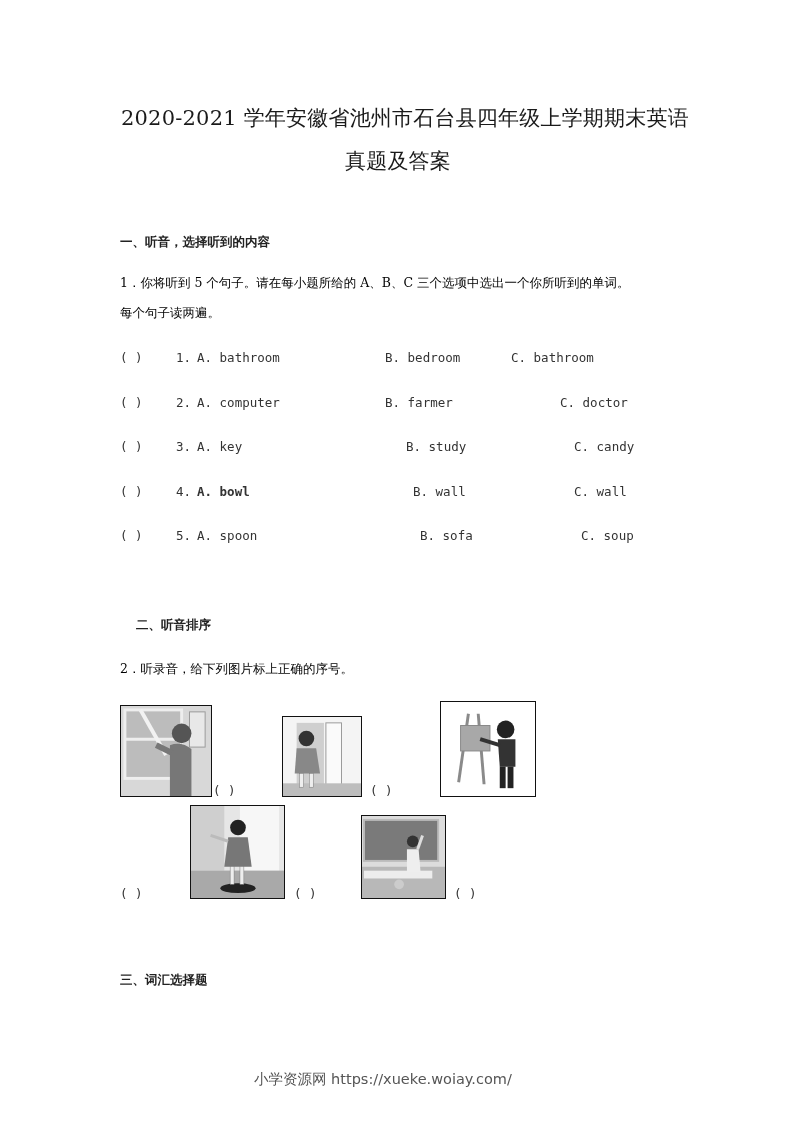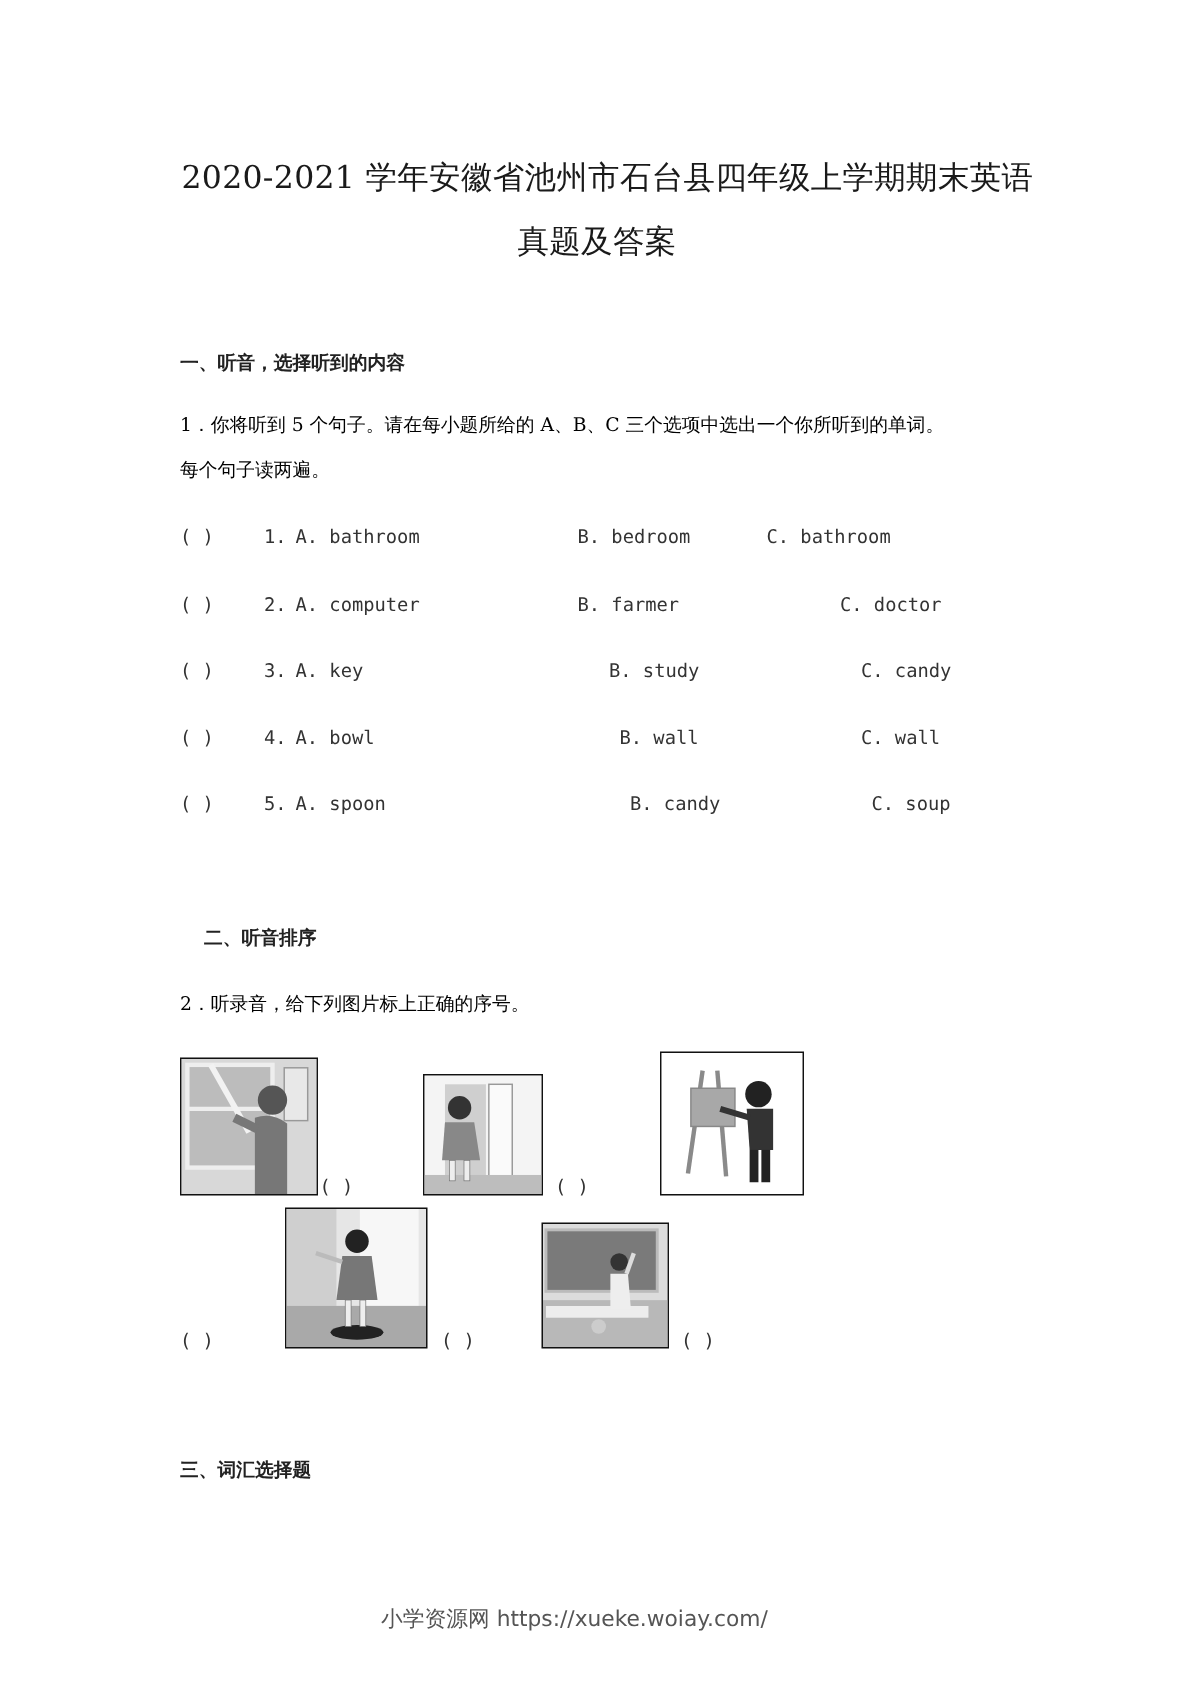--- a/index.html
+++ b/index.html
@@ -45,30 +45,30 @@
   <span class="abs paren" style="left:120px; top:439px;">(      )</span>
   <span class="abs opt" style="left:176px; top:439px;">3.</span>
   <span class="abs opt" style="left:197px; top:439px;">A. key</span>
   <span class="abs opt" style="left:406px; top:439px;">B. study</span>
   <span class="abs opt" style="left:574px; top:439px;">C. candy</span>
 </div>
 
 <div>
   <span class="abs paren" style="left:120px; top:484px;">(      )</span>
   <span class="abs opt" style="left:176px; top:484px;">4.</span>
-  <span class="abs opt" style="left:197px; top:484px;">A. bowl</span>
+  <span class="abs opt" style="left:197px; top:484px;font-weight:bold;">A. bowl</span>
   <span class="abs opt" style="left:413px; top:484px;text-align:right;">B. wall</span>
   <span class="abs opt" style="left:574px; top:484px;">C. wall</span>
 </div>
 
 <div>
   <span class="abs paren" style="left:120px; top:528px;">(      )</span>
   <span class="abs opt" style="left:176px; top:528px;">5.</span>
   <span class="abs opt" style="left:197px; top:528px;">A. spoon</span>
-  <span class="abs opt" style="left:420px; top:528px;">B. candy</span>
+  <span class="abs opt" style="left:420px; top:528px;">B. sofa</span>
   <span class="abs opt" style="left:581px; top:528px;">C. soup</span>
 </div>
 
 <div class="abs h" style="left:136px; top:617px;text-align:center;">二、听音排序</div>
 <div class="abs p" style="left:120px; top:661px;">2．听录音，给下列图片标上正确的序号。</div>
 
 <div class="pic" style="left:120px; top:705px; width:92px; height:92px;">
   <svg viewBox="0 0 92 92">
     <rect width="92" height="92" fill="#d8d8d8"></rect>
     <rect x="4" y="4" width="58" height="70" fill="#bcbcbc" stroke="#eee" stroke-width="3"></rect>

